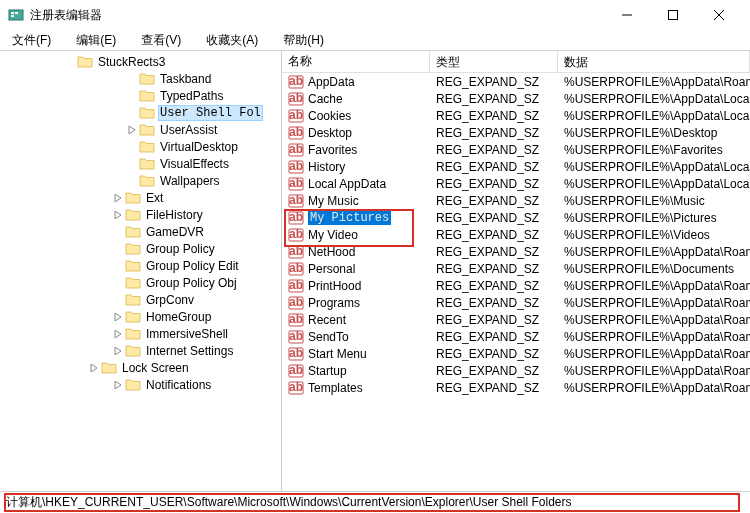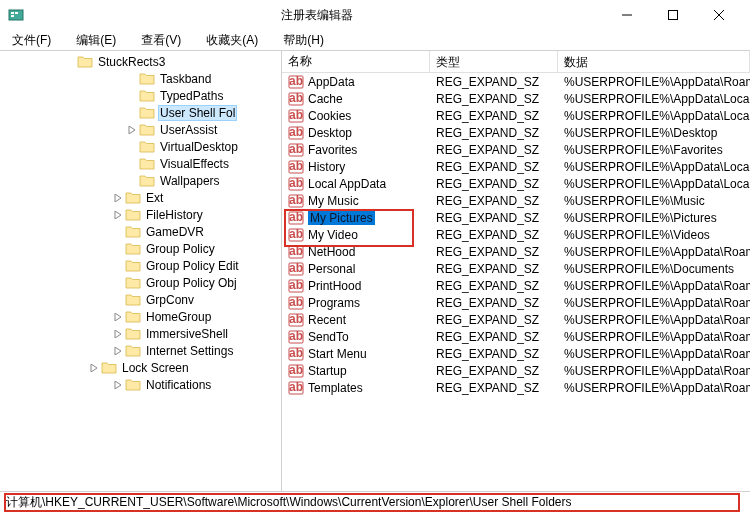--- a/index.html
+++ b/index.html
@@ -1,43 +1,43 @@
 <!DOCTYPE html>
 <html><head>
 <meta charset="utf-8">
 <style>
 * { margin: 0; padding: 0; box-sizing: border-box; font-family: "Microsoft YaHei", "Segoe UI", Tahoma, sans-serif; font-size: 12px; }
 body { background: #fff; width: 750px; height: 513px; overflow: hidden; display: flex; flex-direction: column; }
-.titlebar { height: 30px; display: flex; align-items: center; padding: 0 8px; text-align: center; }
+.titlebar { height: 30px; display: flex; align-items: center; padding: 0 8px; }
 .titlebar .app-icon { width: 16px; height: 16px; margin-right: 6px; }
 .titlebar .title { flex: 1; color: #000; }
 .titlebar .winbtns { display: flex; }
 .titlebar .winbtn { width: 46px; height: 30px; display: flex; align-items: center; justify-content: center; color: #000; }
 .menubar { height: 20px; display: flex; align-items: center; padding: 0 4px; gap: 9px; }
 .menubar .menuitem { padding: 2px 8px; }
 .divider { height: 1px; background: #d0d0d0; }
 .main { flex: 1; display: flex; min-height: 0; }
 .tree { width: 282px; border-right: 1px solid #d0d0d0; overflow: auto; position: relative; }
 .tree-inner { padding-top: 2px; }
 .tree-row { height: 17px; display: flex; align-items: center; white-space: nowrap; }
-.tree-row.selected .label { background: #cce8ff; border: 1px solid #99d1ff; padding: 0 1px; }
+.tree-row.selected .label { background: #cce8ff; border: 1px solid #99d1ff; padding: 0 1px; font-family: Liberation Mono, monospace; }
 .tree-row .label { padding: 0 2px; }
 .expander { width: 12px; display: inline-flex; align-items: center; justify-content: center; color: #666; font-size: 9px; }
 .folder-icon { width: 16px; height: 14px; margin: 0 3px 0 1px; display: inline-block; }
 .list { flex: 1; overflow: auto; position: relative; }
 .list-header { display: flex; height: 22px; border-bottom: 1px solid #e0e0e0; position: sticky; top: 0; background: #fff; }
 .list-header .col { padding: 3px 6px; border-right: 1px solid #e0e0e0; color: #000; }
 .list-body { }
 .list-row { display: flex; height: 17px; align-items: center; white-space: nowrap; position: relative; }
 .list-row .cell { padding: 12px 6px; overflow: hidden; text-overflow: clip; }
 .col-name { width: 148px; display: flex; align-items: center; }
 .col-type { width: 128px; }
 .col-data { flex: 1; }
 .val-icon { width: 16px; height: 16px; margin-right: 4px; flex-shrink: 0; }
-.list-row.selected .name-text { background: #0078d7; color: #0f172a; padding: 0 2px; }
+.list-row.selected .name-text { background: #0078d7; color: #e5e5e5; padding: 0 2px; font-family: Liberation Mono, monospace; }
 .highlight-box { position: absolute; border: 2px solid #d93025; pointer-events: none; }
 .statusbar { height: 22px; border-top: 1px solid #d0d0d0; display: flex; align-items: center; padding: 0 6px; position: relative; }
 .statusbar .path { white-space: nowrap; overflow: hidden; }
 .status-highlight { position: absolute; left: 4px; right: 10px; top: 1px; bottom: 1px; border: 2px solid #d93025; pointer-events: none; }
 </style>
 </head>
 <body>
 
 <div class="titlebar">
   <span class="app-icon">

